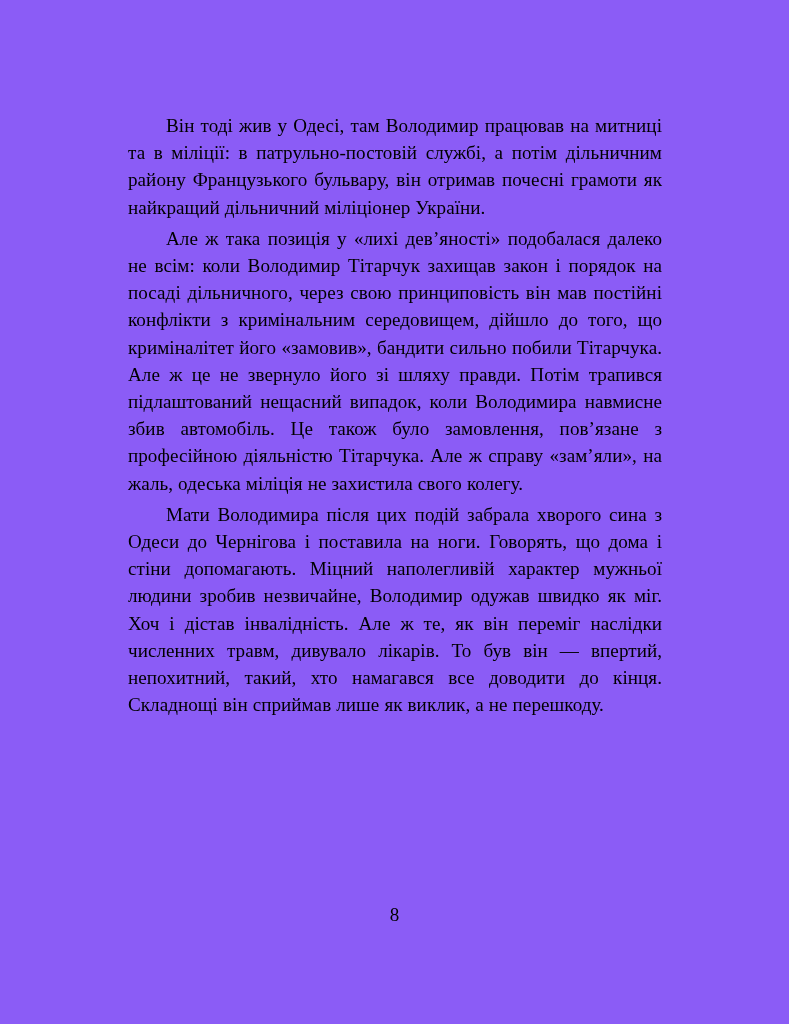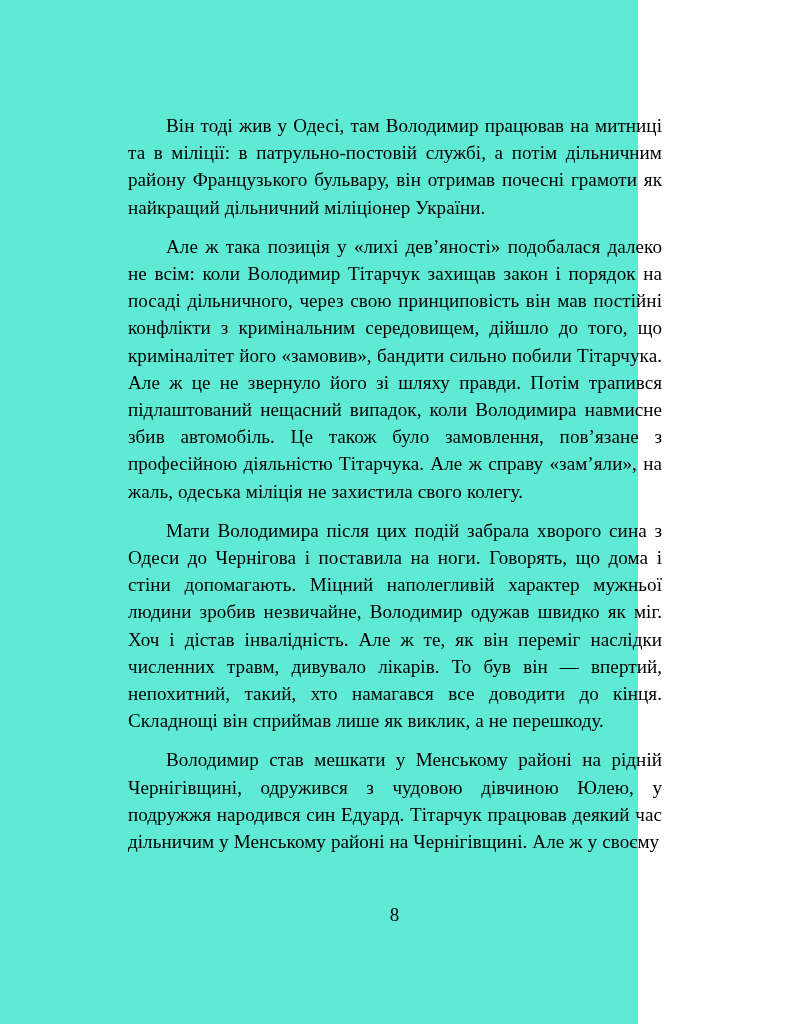--- a/index.html
+++ b/index.html
@@ -14,23 +14,23 @@
     font-family: "Liberation Serif", "DejaVu Serif", serif;
     color: #000000;
     overflow: hidden;
     position: relative;
   }
 
   .page {
     position: absolute;
     top: 0;
     left: 0;
-    width: 638px;
+    width: 789px;
     height: 1024px;
-    background: #5eead4;
+    background: #8b5cf6;
     box-sizing: border-box;
   }
 
   .text-block {
     position: absolute;
     left: 128px;
     top: 112px;
     width: 534px;
   }
 
@@ -40,21 +40,21 @@
     text-align: justify;
     font-size: 19.1px;
     line-height: 27.2px;
     letter-spacing: 0.05px;
     word-spacing: 0.2px;
     hyphens: manual;
     -webkit-hyphens: manual;
   }
 
   .para + .para {
-    margin-top: 12px;
+    margin-top: 4px;
   }
 
   .folio {
     position: absolute;
     left: 0;
     top: 903px;
     width: 789px;
     text-align: center;
     font-size: 19px;
     line-height: 24px;
@@ -64,18 +64,17 @@
 </style>
 </head>
 <body>
 
 <div class="page">
 
   <div class="text-block">
     <p class="para">Він тоді жив у Одесі, там Володимир працював на митниці та в міліції: в патрульно-постовій службі, а потім дільничним району Французького бульвару, він отримав почесні грамоти як найкращий дільничний міліціонер України.</p>
     <p class="para">Але ж така позиція у «лихі дев’яності» подобалася далеко не всім: коли Володимир Тітарчук захищав закон і порядок на посаді дільничного, через свою принциповість він мав постійні конфлікти з кримінальним середовищем, дійшло до того, що криміналітет його «замовив», бандити сильно побили Тітарчука. Але ж це не звернуло його зі шляху правди. Потім трапився підлаштований нещасний випадок, коли Володимира навмисне збив автомобіль. Це також було замовлення, пов’язане з професійною діяльністю Тітарчука. Але ж справу «зам’яли», на жаль, одеська міліція не захистила свого колегу.</p>
     <p class="para">Мати Володимира після цих подій забрала хворого сина з Одеси до Чернігова і поставила на ноги. Говорять, що дома і стіни допомагають. Міцний наполегливій характер мужньої людини зробив незвичайне, Володимир одужав швидко як міг. Хоч і дістав інвалідність. Але ж те, як він переміг наслідки численних травм, дивувало лікарів. То був він — впертий, непохитний, такий, хто намагався все доводити до кінця. Складнощі він сприймав лише як виклик, а не перешкоду.</p>
-    <p class="para">Володимир став мешкати у Менському районі на рідній Чернігівщині, одружився з чудовою дівчиною Юлею, у подружжя народився син Едуард. Тітарчук працював деякий час дільничим у Менському районі на Чернігівщині. Але ж у своєму</p>
   </div>
 
   <div class="folio">8</div>
 
 </div>
 
 </body></html>

